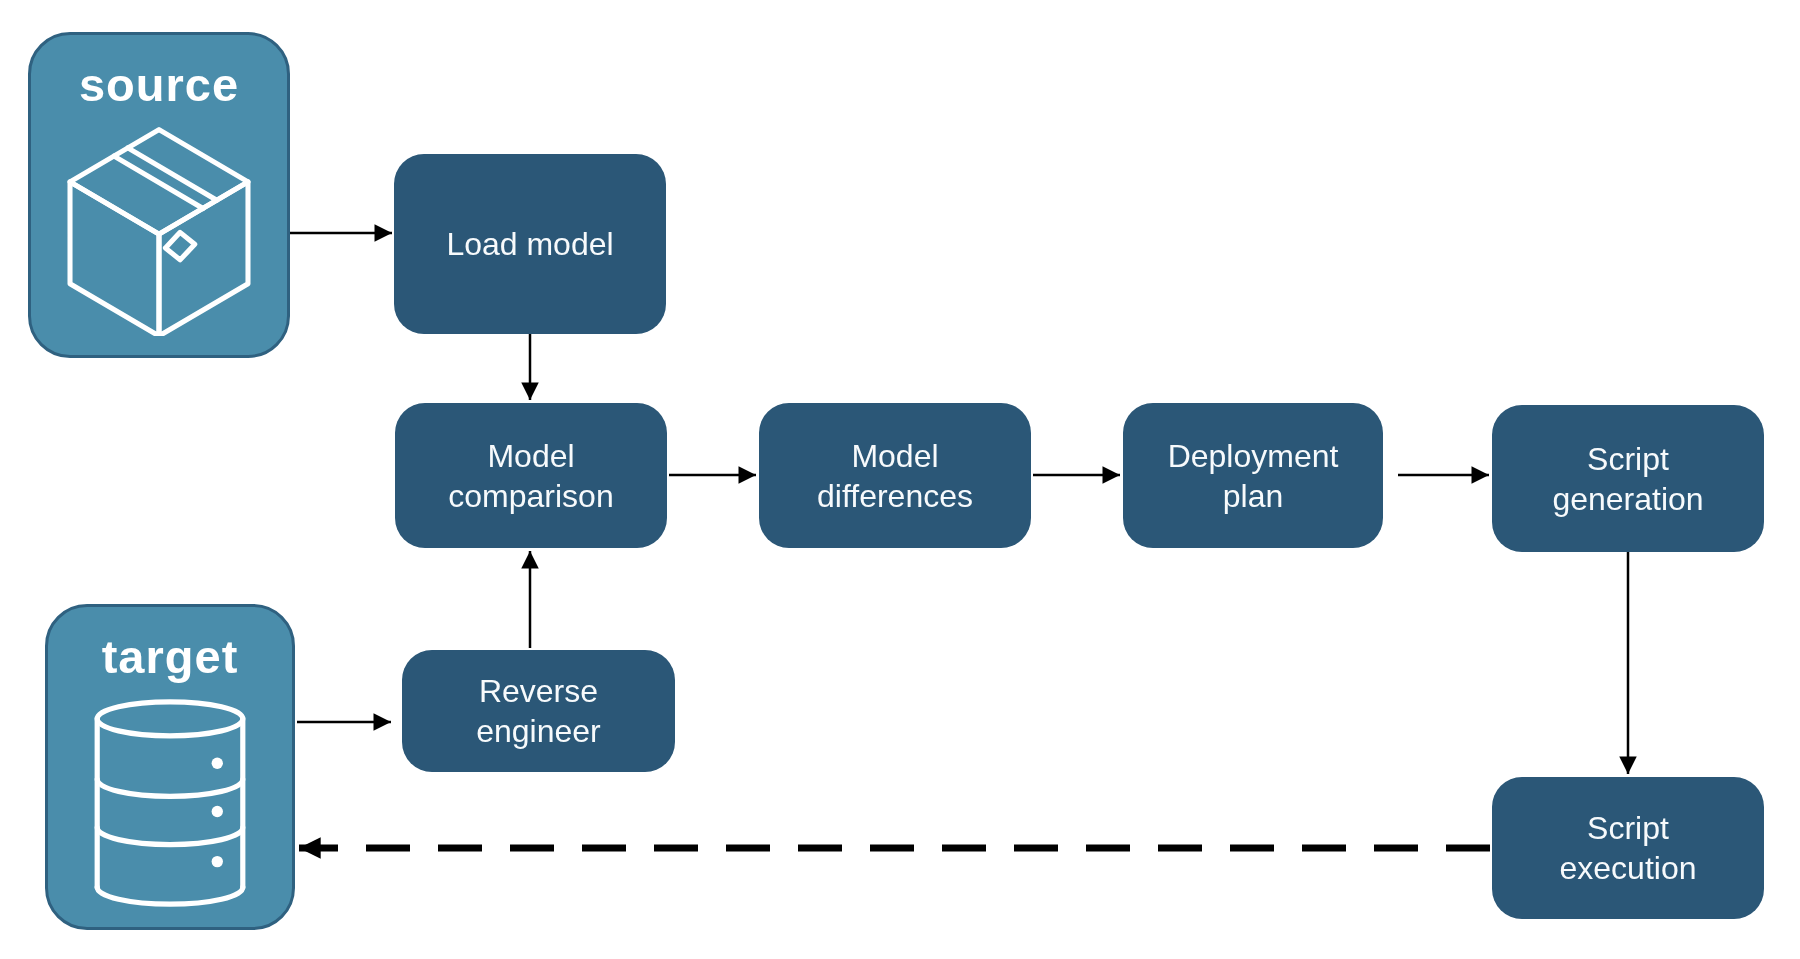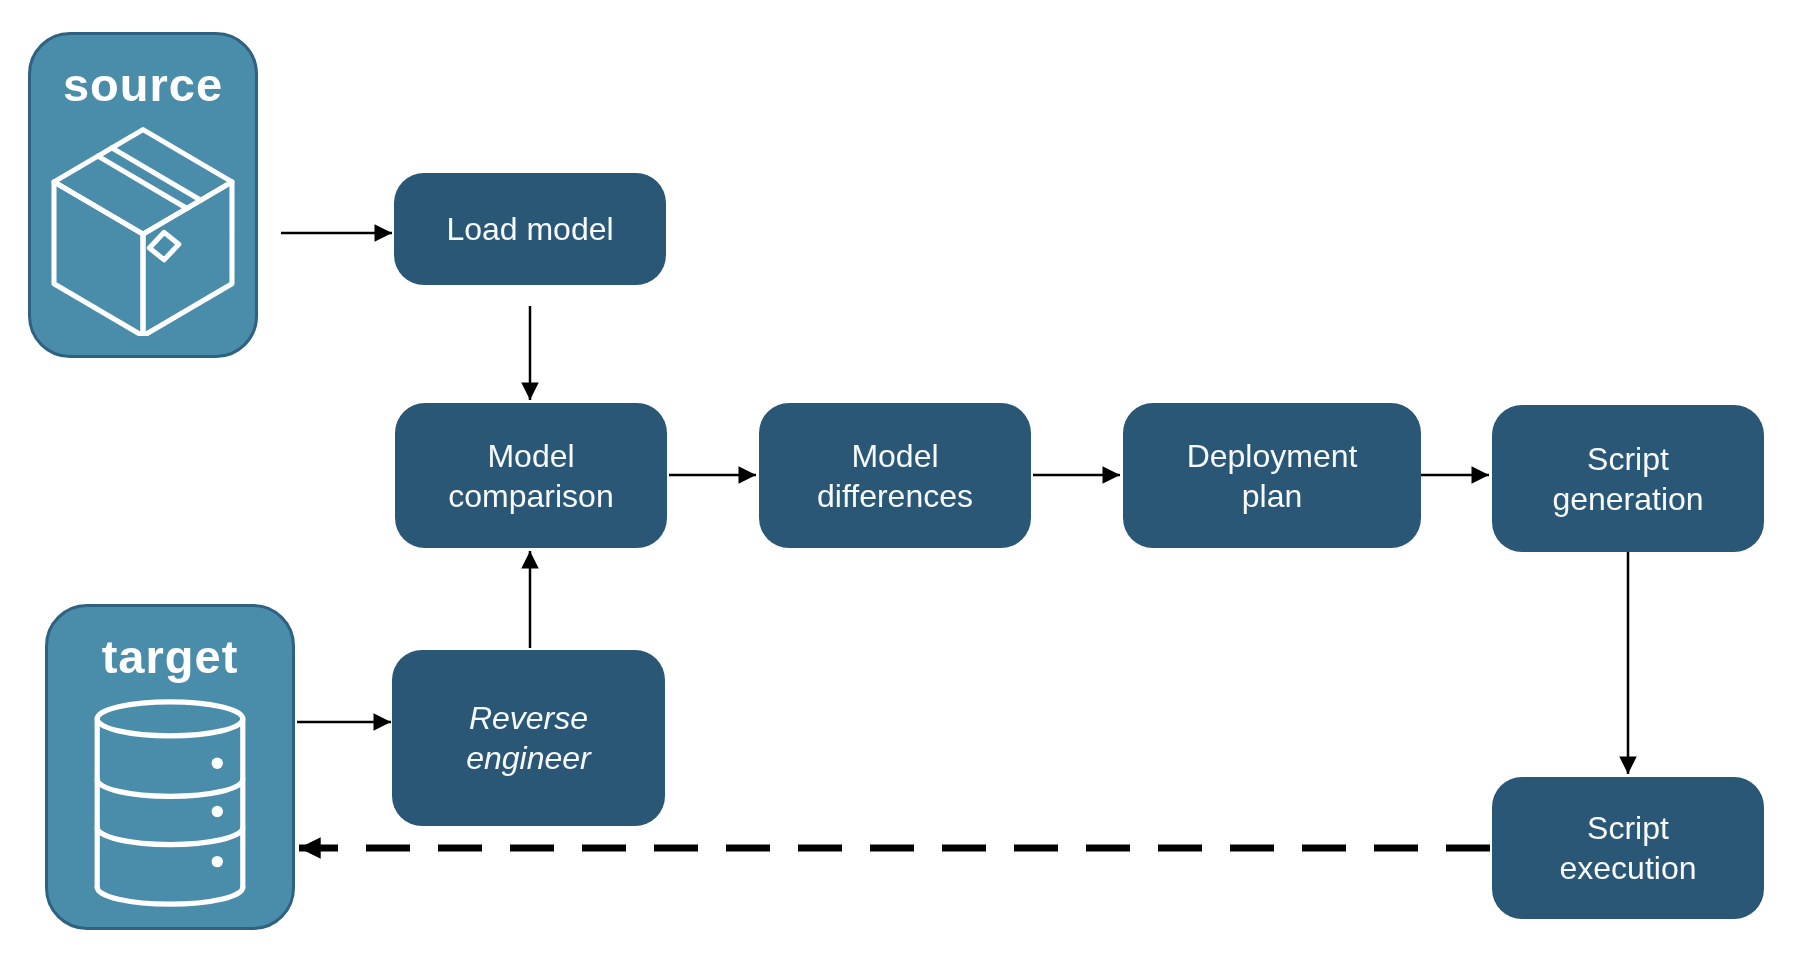--- a/index.html
+++ b/index.html
@@ -36,28 +36,28 @@
     font-weight:700;
     color:#ffffff;
     letter-spacing:1px;
   }
   .endpoint .ep-icon{
     flex:1;
     display:flex;align-items:center;justify-content:center;
     margin-top:-6px;
   }
   
-  #node-source            {left:28px;  top:32px;  width:230px; height:326px;}
+  #node-source            {left:28px;  top:32px;  width:262px; height:326px;}
   #node-target            {left:45px;  top:604px; width:250px; height:326px;justify-content:flex-end;}
-  #node-load-model        {left:394px; top:173px; width:272px; height:112px;}
+  #node-load-model        {left:394px; top:154px; width:272px; height:180px;}
   #node-model-comparison  {left:395px; top:403px; width:272px; height:145px;}
   #node-model-differences {left:759px; top:403px; width:272px; height:145px;}
-  #node-deployment-plan   {left:1123px;top:403px; width:298px; height:145px;text-align:center;}
+  #node-deployment-plan   {left:1123px;top:403px; width:260px; height:145px;text-align:center;}
   #node-script-generation {left:1492px;top:405px; width:272px; height:147px;}
-  #node-reverse-engineer  {left:392px; top:650px; width:273px; height:176px;font-style:italic;}
+  #node-reverse-engineer  {left:402px; top:650px; width:273px; height:122px;}
   #node-script-execution  {left:1492px;top:777px; width:272px; height:142px;}
 </style>
 </head>
 <body>
 
 <div class="canvas">
 
   <svg class="arrows" viewBox="0 0 1800 959" xmlns="http://www.w3.org/2000/svg">
     <defs>
       <marker id="ah" viewBox="0 0 10 10" refX="10" refY="5" markerWidth="9" markerHeight="7" orient="auto">

